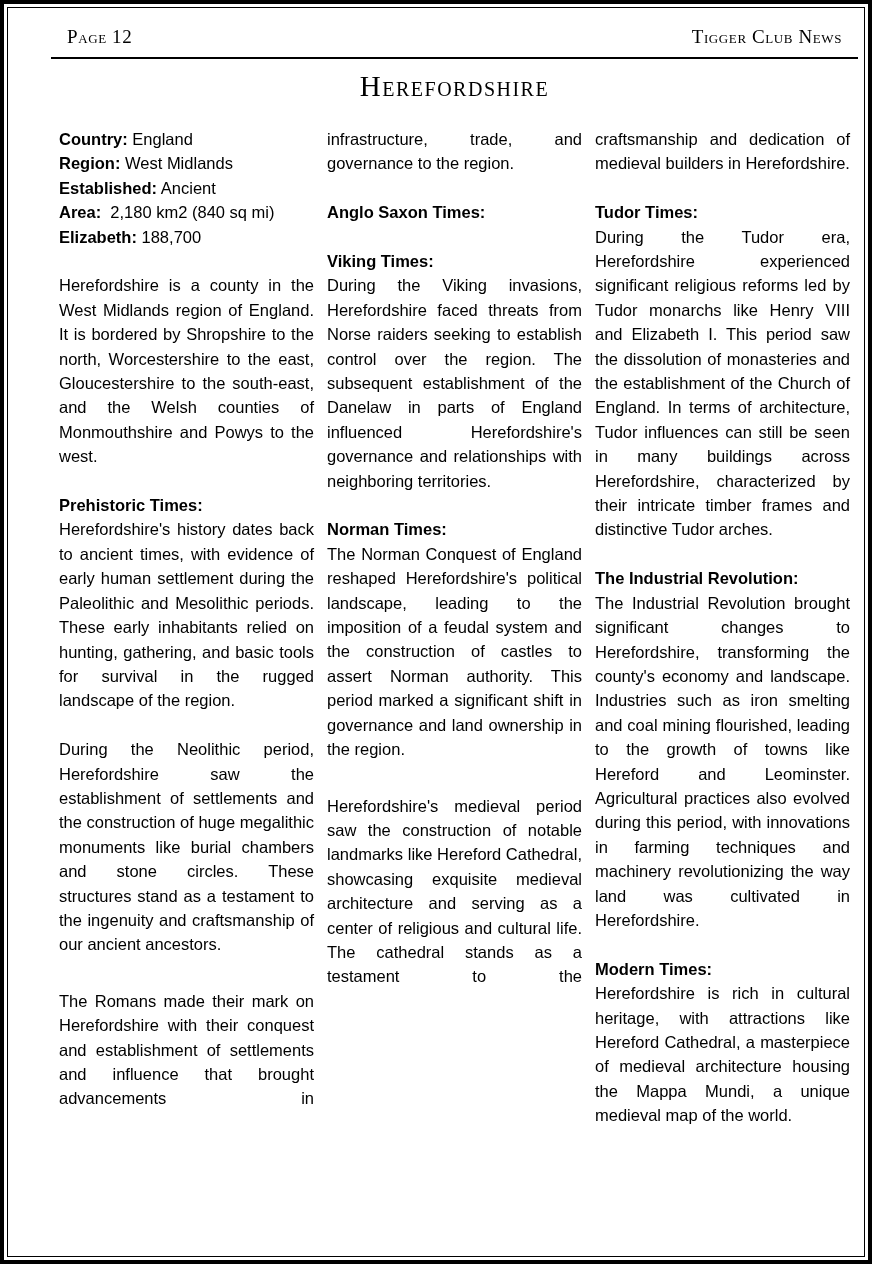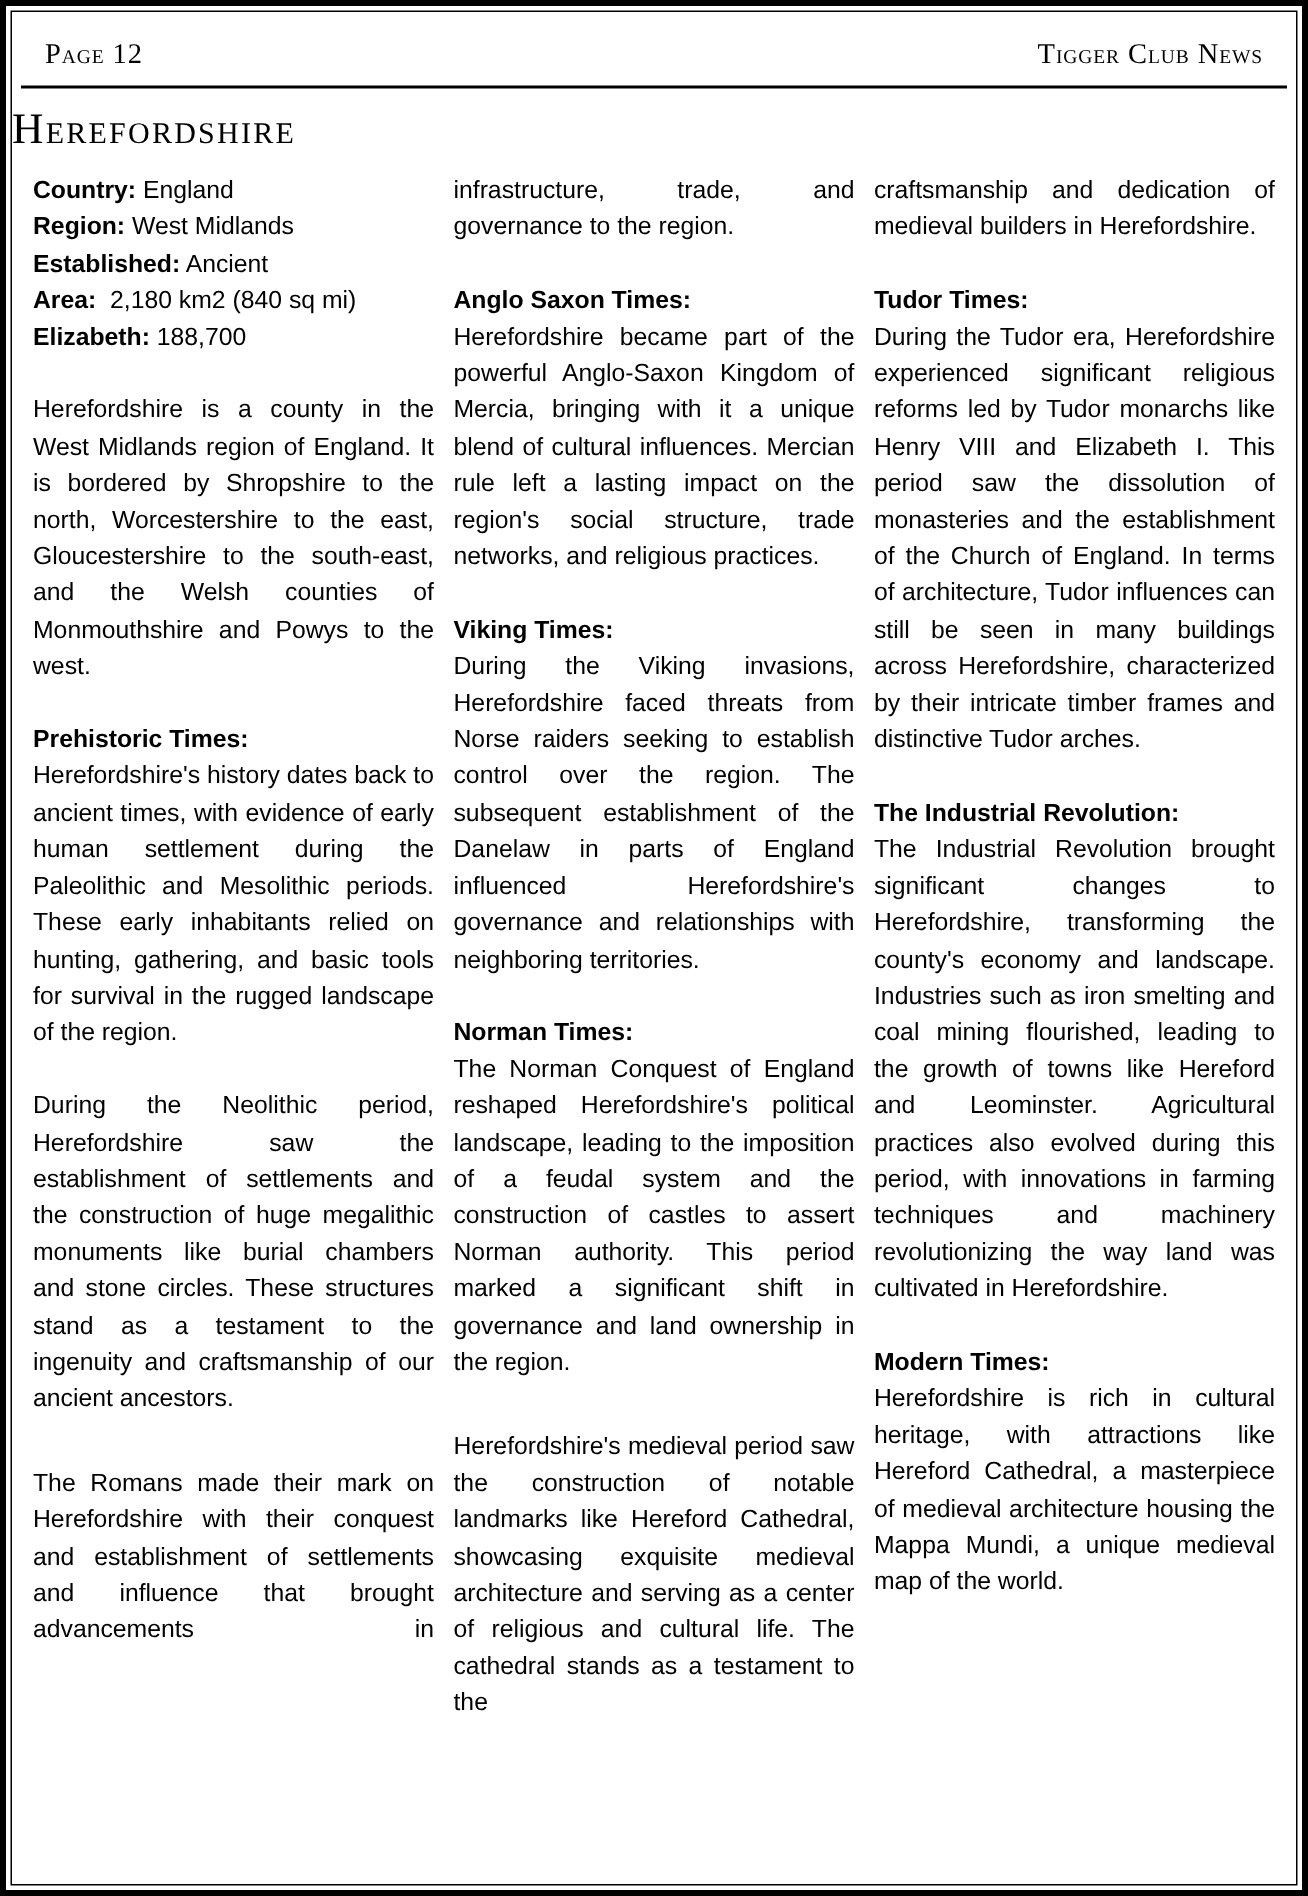--- a/index.html
+++ b/index.html
@@ -10,43 +10,45 @@
     color: #000000;
     border: 4px solid #000000;
     padding: 3px;
     font-family: "Liberation Sans", sans-serif;
   }
   .inner-frame {
     box-sizing: border-box;
     width: 100%; height: 100%;
     border: 1px solid #000000;
     overflow: hidden;
+    padding-left: 37px;
   }
   .pg-header {
     display: flex;
     justify-content: space-between;
     align-items: baseline;
     font-family: "Liberation Serif", serif;
     font-variant: small-caps;
     font-size: 19px;
     letter-spacing: 0.6px;
     padding: 18px 22px 9px 22px;
   }
   .rule {
     border-top: 2px solid #000000;
     margin: 0 6px;
     height: 0;
   }
   .article-title {
+    text-align: center;
     font-family: "Liberation Serif", serif;
     font-variant: small-caps;
     font-weight: normal;
     font-size: 29px;
     letter-spacing: 1.5px;
-    margin: 8px 0 0 0;
+    margin: 8px 0 12px 0;
     line-height: 38px;
   }
   .columns {
     display: flex;
     gap: 13px;
     padding: 10px 14px 0 14px;
   }
   .column {
     flex: 1 1 0;
     min-width: 0;
@@ -83,21 +85,20 @@
         </div>
         <div class="block para">Herefordshire is a county in the West Midlands region of England. It is bordered by Shropshire to the north, Worcestershire to the east, Gloucestershire to the south-east, and the Welsh counties of Monmouthshire and Powys to the west.</div>
         <div class="block heading">Prehistoric Times:</div>
         <div class="block para">Herefordshire's history dates back to ancient times, with evidence of early human settlement during the Paleolithic and Mesolithic periods. These early inhabitants relied on hunting, gathering, and basic tools for survival in the rugged landscape of the region.</div>
         <div class="block para">During the Neolithic period, Herefordshire saw the establishment of settlements and the construction of huge megalithic monuments like burial chambers and stone circles. These structures stand as a testament to the ingenuity and craftsmanship of our ancient ancestors.</div>
         <div class="block para cont">The Romans made their mark on Herefordshire with their conquest and establishment of settlements and influence that brought advancements in</div>
       </div>
     <div class="column">
         <div class="block para">infrastructure, trade, and governance to the region.</div>
         <div class="block heading">Anglo Saxon Times:</div>
-        <div class="block para">Herefordshire became part of the powerful Anglo-Saxon Kingdom of Mercia, bringing with it a unique blend of cultural influences. Mercian rule left a lasting impact on the region's social structure, trade networks, and religious practices.</div>
         <div class="block heading">Viking Times:</div>
         <div class="block para">During the Viking invasions, Herefordshire faced threats from Norse raiders seeking to establish control over the region. The subsequent establishment of the Danelaw in parts of England influenced Herefordshire's governance and relationships with neighboring territories.</div>
         <div class="block heading">Norman Times:</div>
         <div class="block para">The Norman Conquest of England reshaped Herefordshire's political landscape, leading to the imposition of a feudal system and the construction of castles to assert Norman authority. This period marked a significant shift in governance and land ownership in the region.</div>
         <div class="block para cont">Herefordshire's medieval period saw the construction of notable landmarks like Hereford Cathedral, showcasing exquisite medieval architecture and serving as a center of religious and cultural life. The cathedral stands as a testament to the</div>
       </div>
     <div class="column">
         <div class="block para">craftsmanship and dedication of medieval builders in Herefordshire.</div>
         <div class="block heading">Tudor Times:</div>
         <div class="block para">During the Tudor era, Herefordshire experienced significant religious reforms led by Tudor monarchs like Henry VIII and Elizabeth I. This period saw the dissolution of monasteries and the establishment of the Church of England. In terms of architecture, Tudor influences can still be seen in many buildings across Herefordshire, characterized by their intricate timber frames and distinctive Tudor arches.</div>

